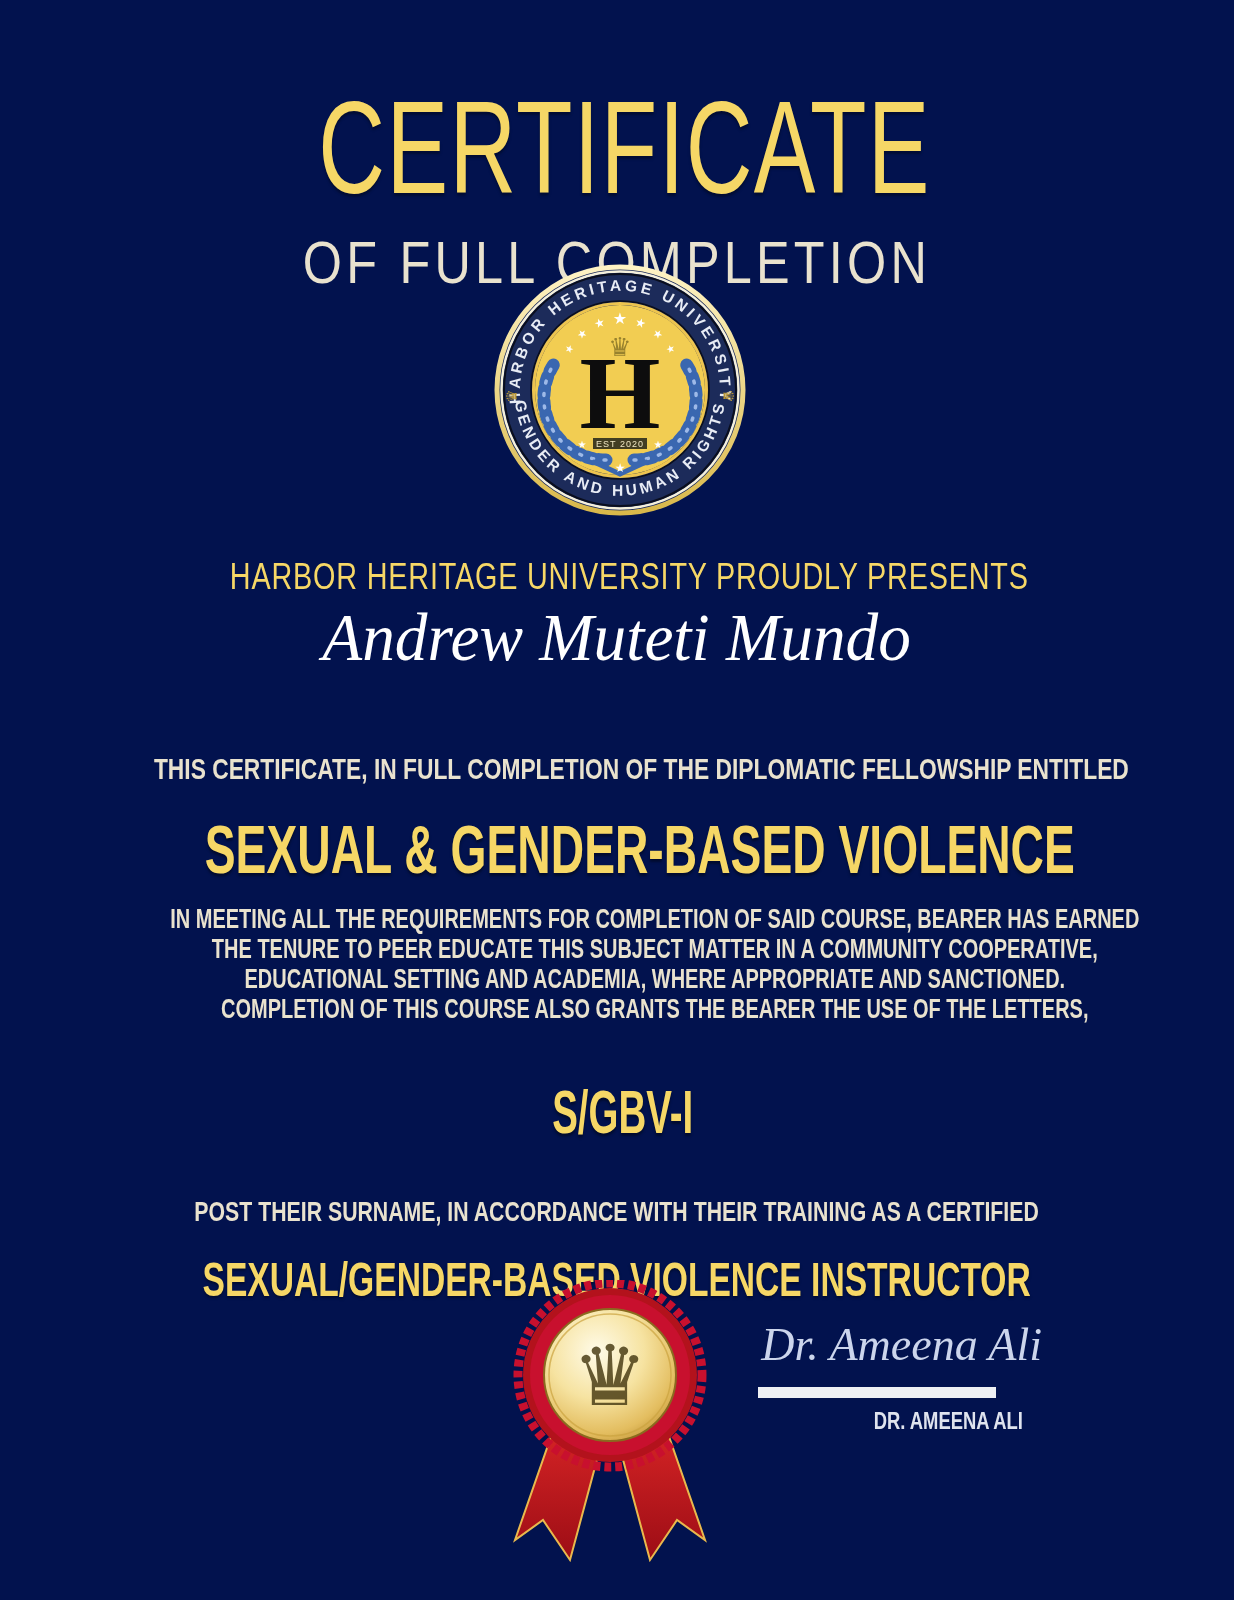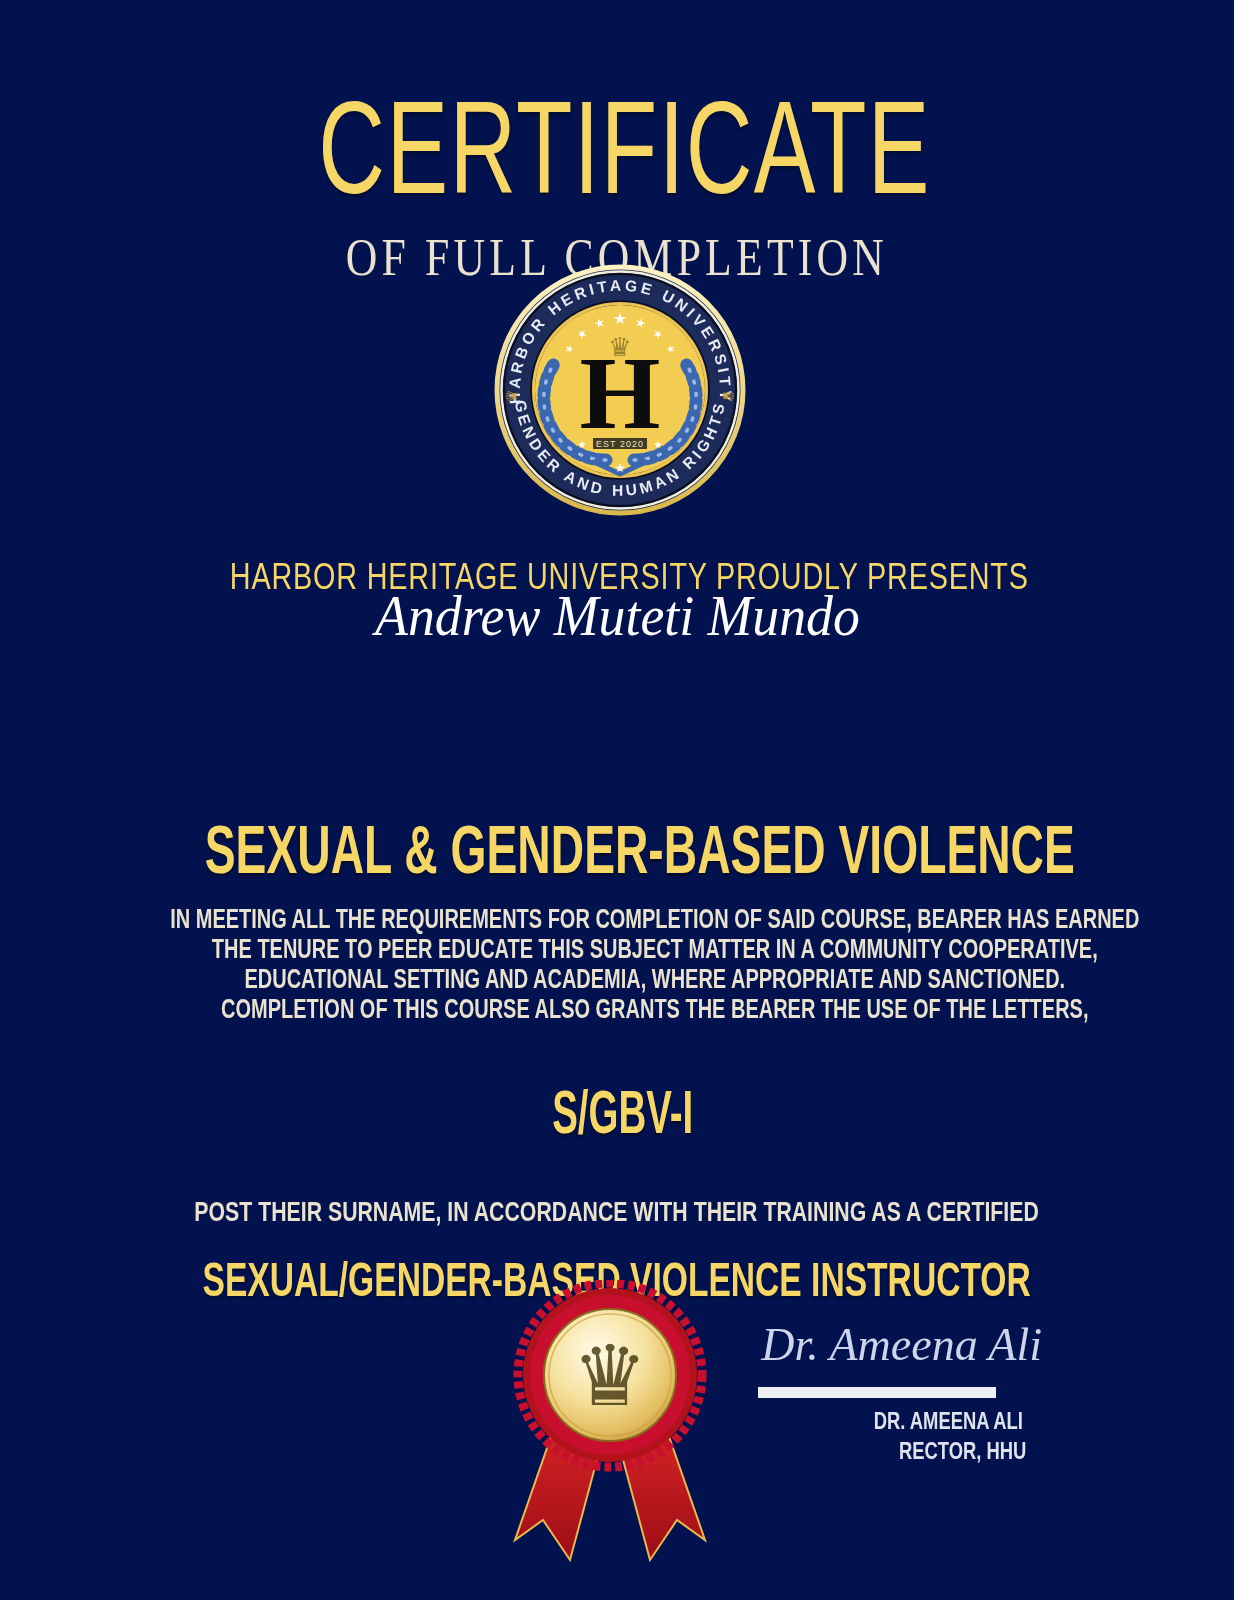--- a/index.html
+++ b/index.html
@@ -11,29 +11,29 @@
     overflow:hidden;
     font-family:"Liberation Sans", sans-serif;
   }
   .row{position:absolute;left:0;width:1234px;text-align:center;white-space:nowrap;}
   .sq{display:inline-block;transform-origin:center;white-space:nowrap;}
   .gold{color:#f6d766;}
   .cream{color:#e9e2ce;}
 
   .title{top:72px;font-size:132px;font-weight:400;letter-spacing:2px;text-shadow:0 3px 3px rgba(0,0,0,.35);padding-left:8px;}
   .title .sq{transform:scaleX(.70);}
-  .subtitle{top:228px;font-size:52px;font-weight:400;letter-spacing:5px;font-family:Liberation Serif, serif;}
+  .subtitle{top:228px;font-size:60px;font-weight:400;letter-spacing:5px;}
   .subtitle .sq{transform:scaleX(.84);}
 
   .seal-wrap{position:absolute;top:264px;left:494px;width:252px;height:252px;}
 
   .presents{top:556px;font-size:36px;font-weight:400;letter-spacing:1px;padding-left:12px;}
   .presents .sq{transform:scaleX(.80);}
 
-  .name{top:584px;font-size:56px;color:#ffffff;font-family:"Liberation Serif", serif;font-style:italic;font-weight:400;}
+  .name{top:598px;font-size:68px;color:#ffffff;font-family:"Liberation Serif", serif;font-style:italic;font-weight:400;}
   .name .sq{transform:scaleX(.96);}
 
   .intro{top:752px;font-size:30px;font-weight:700;}
   .intro .sq{transform:scaleX(.76);}
 
   .course{top:810px;font-size:68px;font-weight:700;text-shadow:0 3px 3px rgba(0,0,0,.4);}
   .course .sq{transform:scaleX(.68);}
 
   .body-par{top:904px;font-size:27px;font-weight:700;line-height:30px;}
   .body-par .sq{transform:scaleX(.74);}
@@ -123,20 +123,21 @@
       <text x="-38" y="58" text-anchor="middle" font-size="10" fill="#ffffff">★</text>
       <text x="38" y="58" text-anchor="middle" font-size="10" fill="#ffffff">★</text>
       <text x="0" y="82" text-anchor="middle" font-size="12" fill="#ffffff">★</text>
     </svg>
   </div>
 
   <div class="row presents gold"><span class="sq">HARBOR HERITAGE UNIVERSITY PROUDLY PRESENTS</span></div>
 
   <div class="row name"><span class="sq">Andrew Muteti Mundo</span></div>
 
+  <div class="row intro cream"><span class="sq">THIS CERTIFICATE, IN FULL COMPLETION OF THE DIPLOMATIC FELLOWSHIP ENTITLED</span></div>
 
   <div class="row course gold"><span class="sq">SEXUAL &amp; GENDER-BASED VIOLENCE</span></div>
 
   <div class="row body-par cream">
     <span class="sq">
       <div>IN MEETING ALL THE REQUIREMENTS FOR COMPLETION OF SAID COURSE, BEARER HAS EARNED</div>
       <div>THE TENURE TO PEER EDUCATE THIS SUBJECT MATTER IN A COMMUNITY COOPERATIVE,</div>
       <div>EDUCATIONAL SETTING AND ACADEMIA, WHERE APPROPRIATE AND SANCTIONED.</div>
       <div>COMPLETION OF THIS COURSE ALSO GRANTS THE BEARER THE USE OF THE LETTERS,</div>
     </span>
@@ -175,16 +176,15 @@
       <circle r="66" fill="url(#goldDisc)" stroke="#8a6a1f" stroke-width="2"></circle>
       <circle r="61" fill="none" stroke="#caa23f" stroke-width="1.5" opacity=".7"></circle>
       <text x="0" y="30" text-anchor="middle" font-size="84" fill="#4c3f17" opacity=".85">♛</text>
     </svg>
   </div>
 
   <div class="sig-block right-block">
     <div class="script-sig"><span class="sq">Dr. Ameena Ali</span></div>
     <div class="hline sline"></div>
     <div class="sig-name"><span class="sq">DR. AMEENA ALI</span></div>
-    <div class="sig-name"><span class="sq">RECTOR, HHU</span></div>
   </div>
 
 </div>
 
 </body></html>

